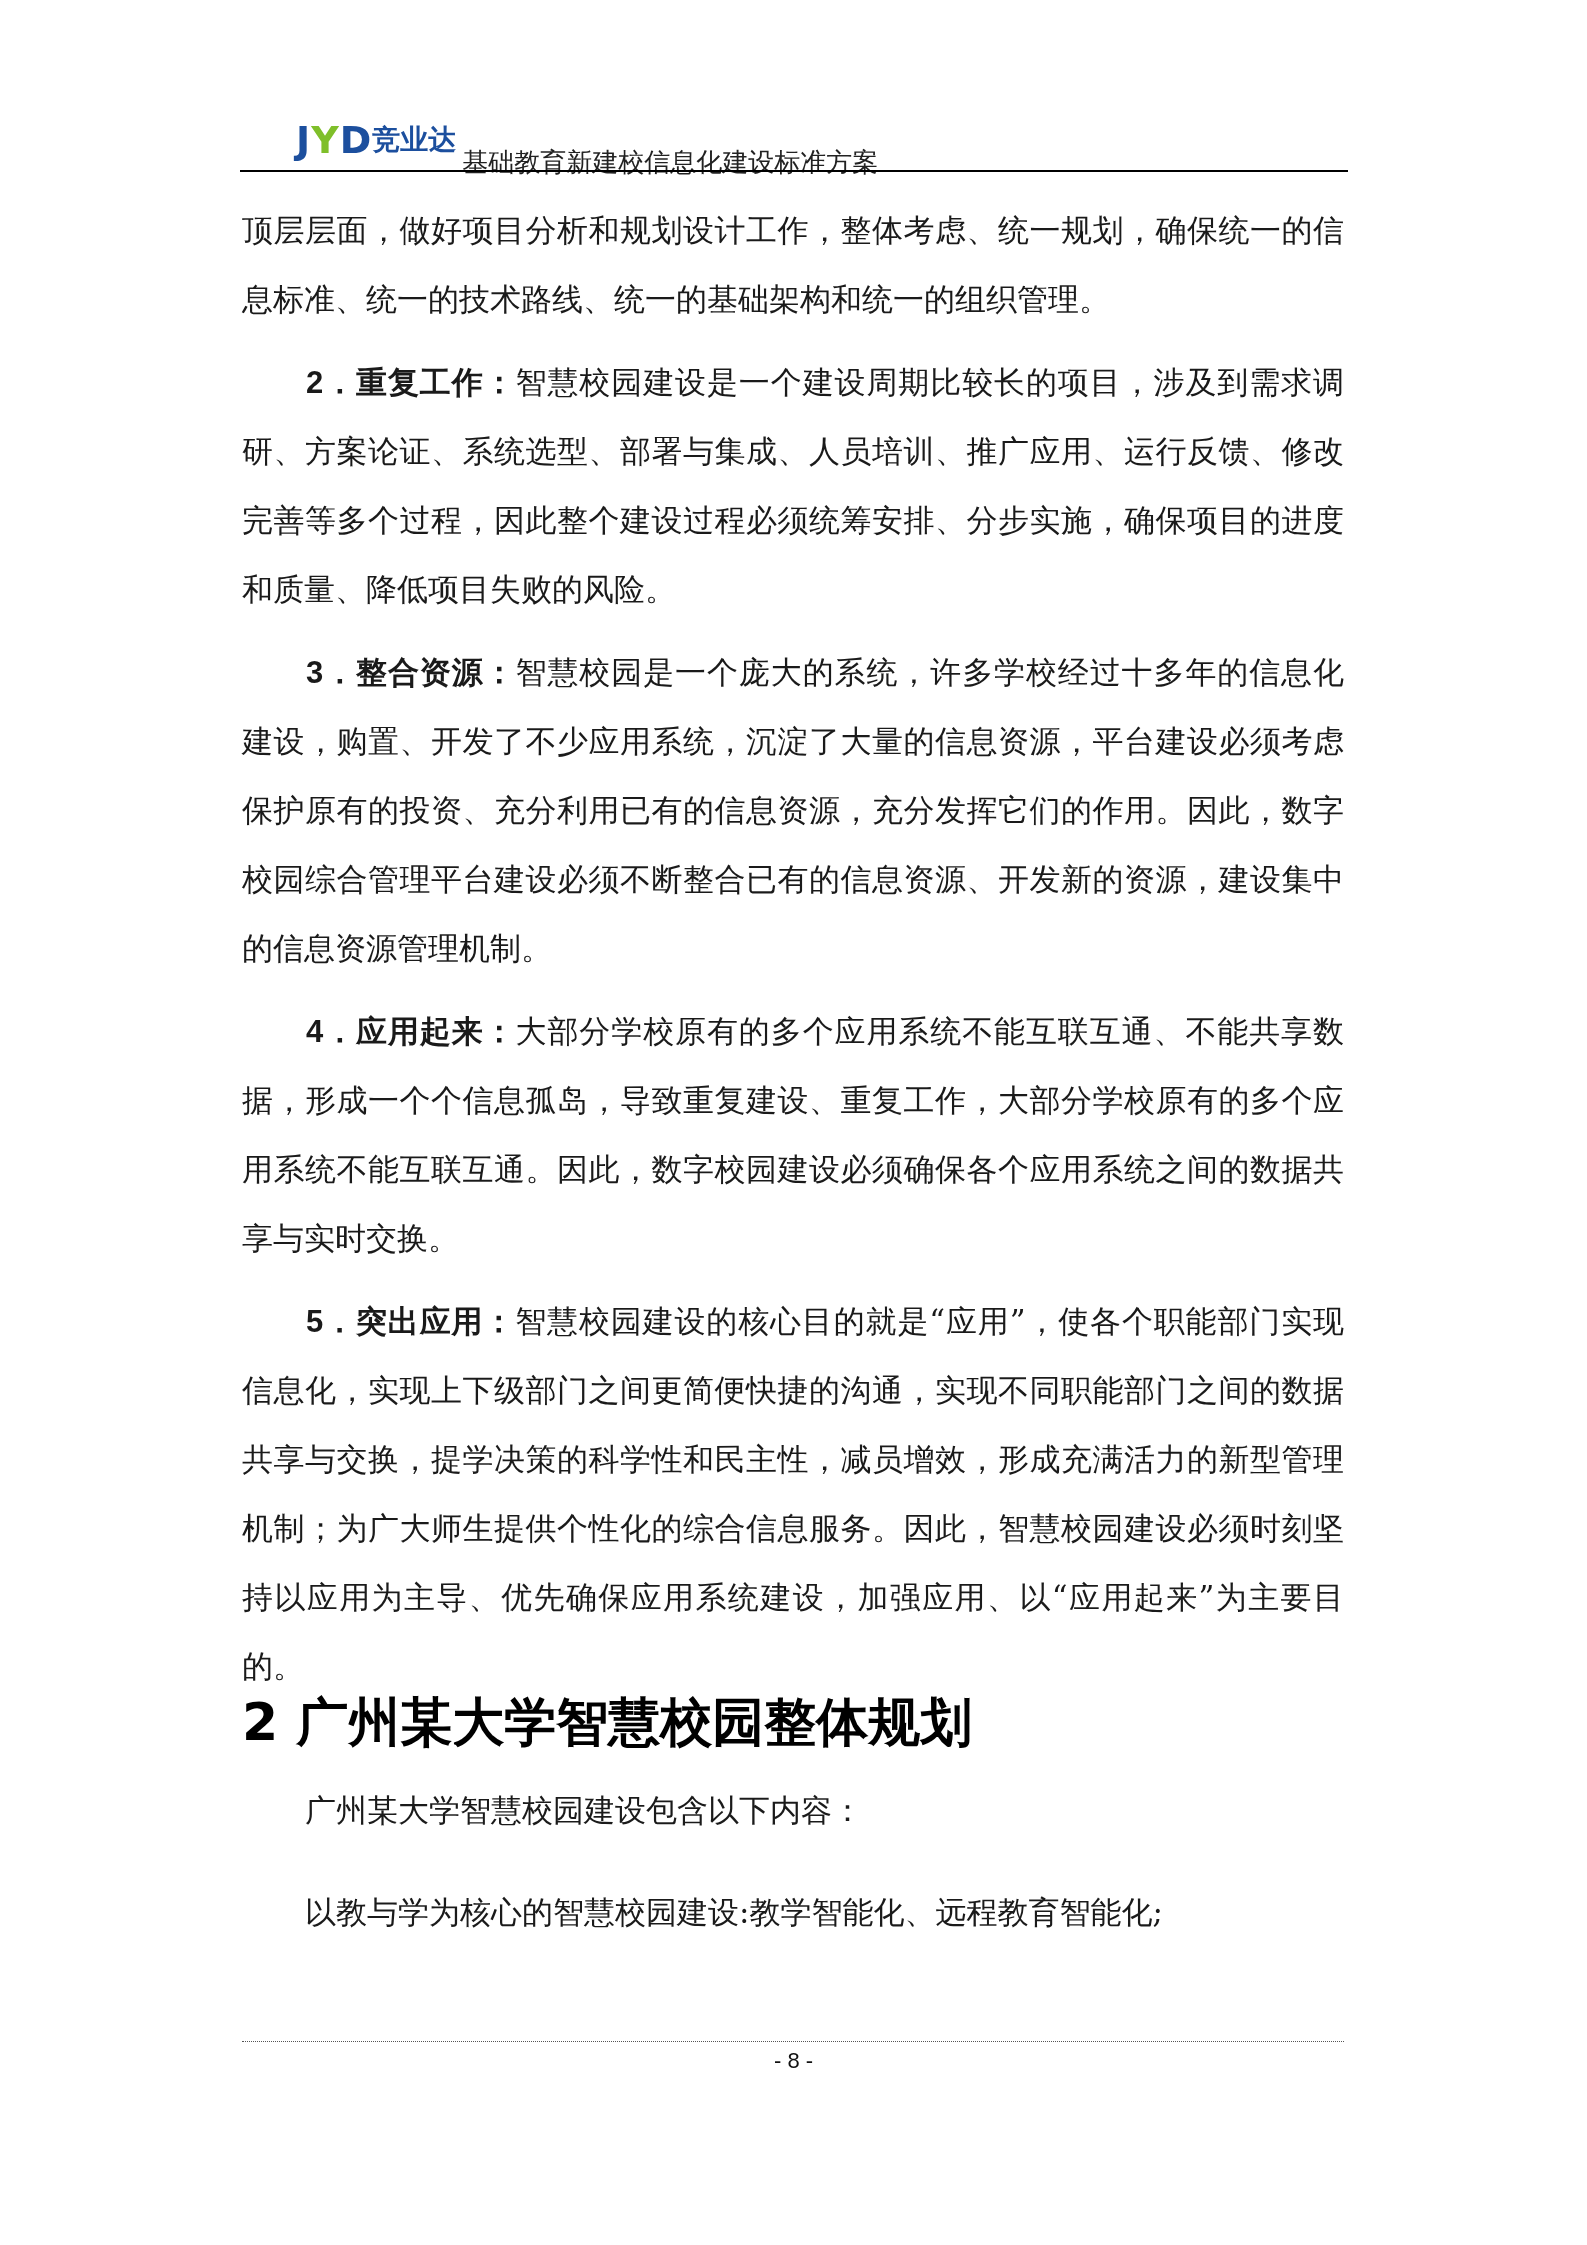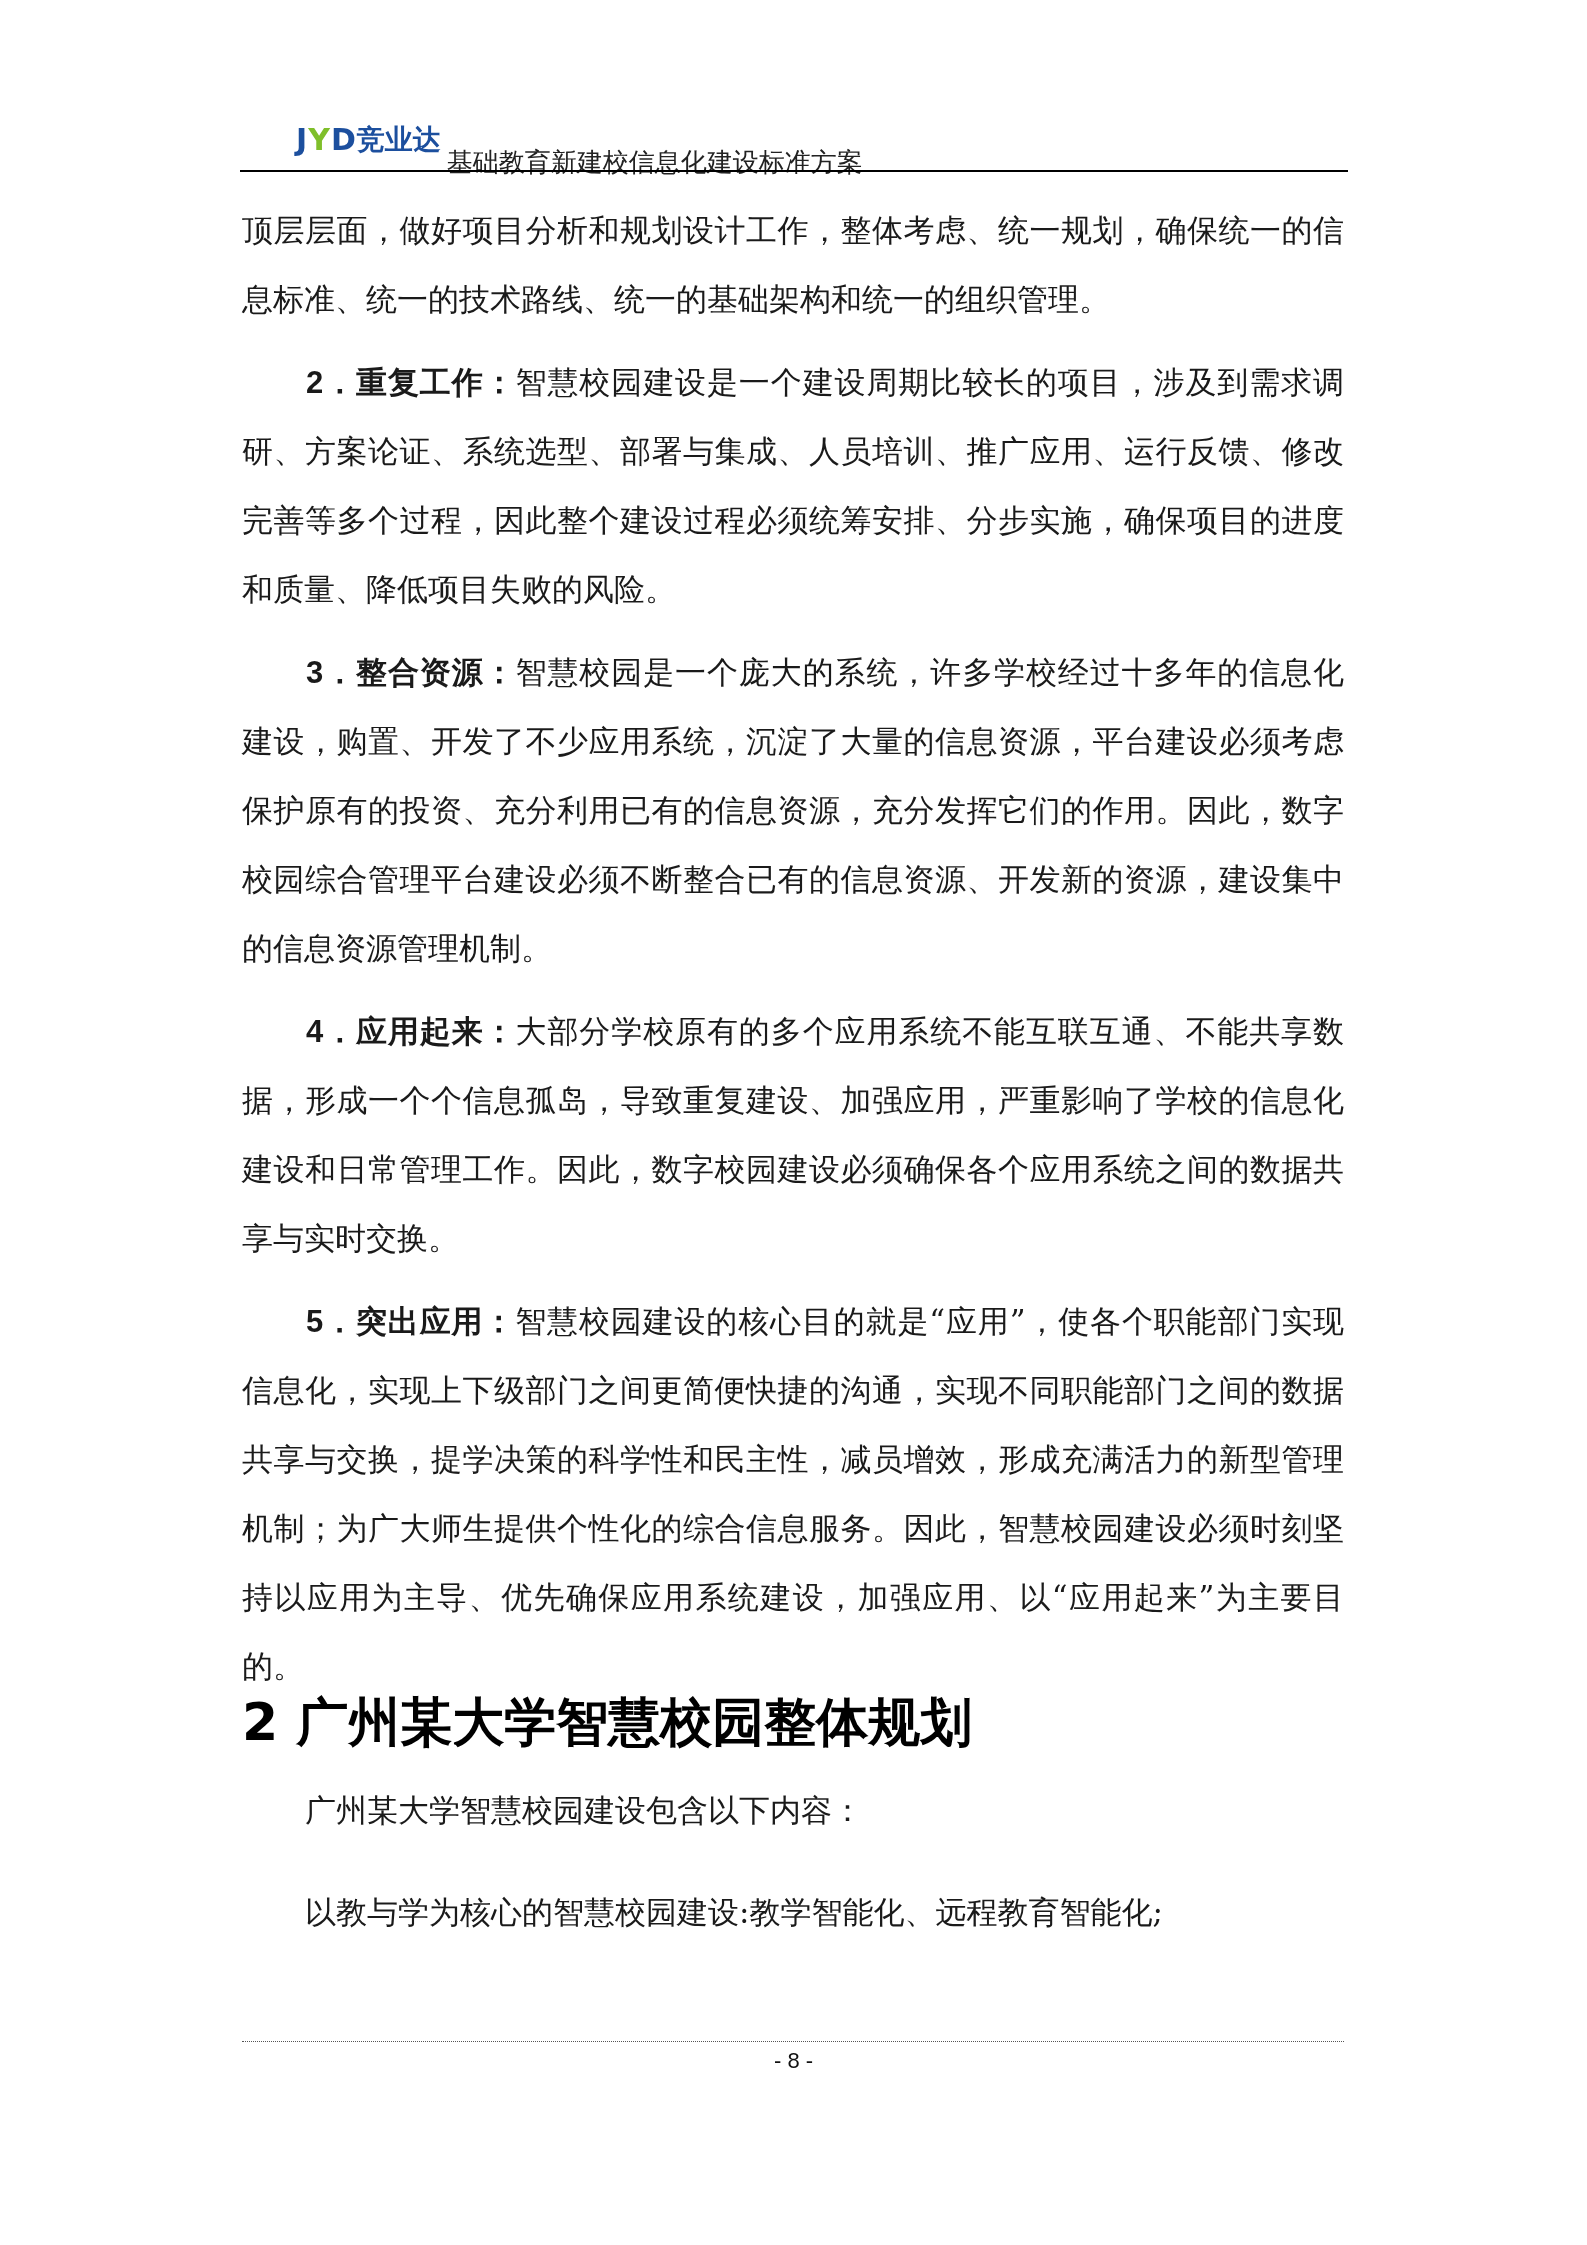--- a/index.html
+++ b/index.html
@@ -1,21 +1,21 @@
 <!DOCTYPE html>
 <html><head>
 <meta charset="utf-8">
 <style>
   html, body { margin: 0; padding: 0; background: #ffffff; }
   body { width: 1587px; height: 2245px; position: relative; overflow: hidden;
          font-family: "DejaVu Serif", "Liberation Serif", serif; color: #1a1a1a; }
   .header { position: absolute; left: 240px; top: 112px; width: 1108px; height: 60px; }
   .logo { position: absolute; left: 56px; top: 8px; height: 40px; display: flex; align-items: center; }
   .logo-latin { font-family: "DejaVu Sans", "Liberation Sans", sans-serif; font-weight: bold;
-                font-size: 30px; letter-spacing: 1px; line-height: 40px; }
+                font-size: 38px; letter-spacing: 1px; line-height: 40px; }
   .logo-j, .logo-d { color: #1c4f9e; }
   .logo-y { color: #7fbf2a; }
   .logo-cn { font-family: Liberation Serif, serif; font-weight: bold;
              color: #1c4f9e; font-size: 28px; margin-left: 0; line-height: 40px; }
   .header-title { font-size: 26px; color: #222; margin-left: 6px; line-height: 40px; margin-top: 44px; }
   .header-rule { position: absolute; left: 0; top: 58px; width: 1108px; height: 2px; background: #000; }
 
   .content { position: absolute; left: 242px; top: 196px; width: 1102px; }
   .para { font-size: 31px; line-height: 69px; text-align: justify; margin: 0; }
   .para.indent { text-indent: 64px; }
@@ -44,21 +44,21 @@
   <div class="header-rule"></div>
 </div>
 
 <div class="content">
   <p class="para">顶层层面，做好项目分析和规划设计工作，整体考虑、统一规划，确保统一的信息标准、统一的技术路线、统一的基础架构和统一的组织管理。</p>
 
   <p class="para indent"><span class="lead"><span class="num">2</span><span>．重复工作：</span></span><span>智慧校园建设是一个建设周期比较长的项目，涉及到需求调研、方案论证、系统选型、部署与集成、人员培训、推广应用、运行反馈、修改完善等多个过程，因此整个建设过程必须统筹安排、分步实施，确保项目的进度和质量、降低项目失败的风险。</span></p>
 
   <p class="para indent"><span class="lead"><span class="num">3</span><span>．整合资源：</span></span><span>智慧校园是一个庞大的系统，许多学校经过十多年的信息化建设，购置、开发了不少应用系统，沉淀了大量的信息资源，平台建设必须考虑保护原有的投资、充分利用已有的信息资源，充分发挥它们的作用。因此，数字校园综合管理平台建设必须不断整合已有的信息资源、开发新的资源，建设集中的信息资源管理机制。</span></p>
 
-  <p class="para indent"><span class="lead"><span class="num">4</span><span>．应用起来：</span></span><span>大部分学校原有的多个应用系统不能互联互通、不能共享数据，形成一个个信息孤岛，导致重复建设、加强应用，严重影响了学校的信息化建设和日常管理工作。因此，数字校园建设必须确保各个应用系统之间的数据共享与实时交换。</span></p>
+  <p class="para indent"><span class="lead"><span class="num">4</span><span>．应用起来：</span></span><span>大部分学校原有的多个应用系统不能互联互通、不能共享数据，形成一个个信息孤岛，导致重复建设、重复工作，大部分学校原有的多个应用系统不能互联互通。因此，数字校园建设必须确保各个应用系统之间的数据共享与实时交换。</span></p>
 
   <p class="para indent"><span class="lead"><span class="num">5</span><span>．突出应用：</span></span><span>智慧校园建设的核心目的就是“应用”，使各个职能部门实现信息化，实现上下级部门之间更简便快捷的沟通，实现不同职能部门之间的数据共享与交换，提学决策的科学性和民主性，减员增效，形成充满活力的新型管理机制；为广大师生提供个性化的综合信息服务。因此，智慧校园建设必须时刻坚持以应用为主导、优先确保应用系统建设，加强应用、以“应用起来”为主要目的。</span></p>
 </div>
 
 <h1 class="section-heading">2  广州某大学智慧校园整体规划</h1>
 <p class="sub1">广州某大学智慧校园建设包含以下内容：</p>
 <p class="sub2">以教与学为核心的智慧校园建设:教学智能化、远程教育智能化;</p>
 
 <div class="footer-rule"></div>
 <div class="page-number">- 8 -</div>

